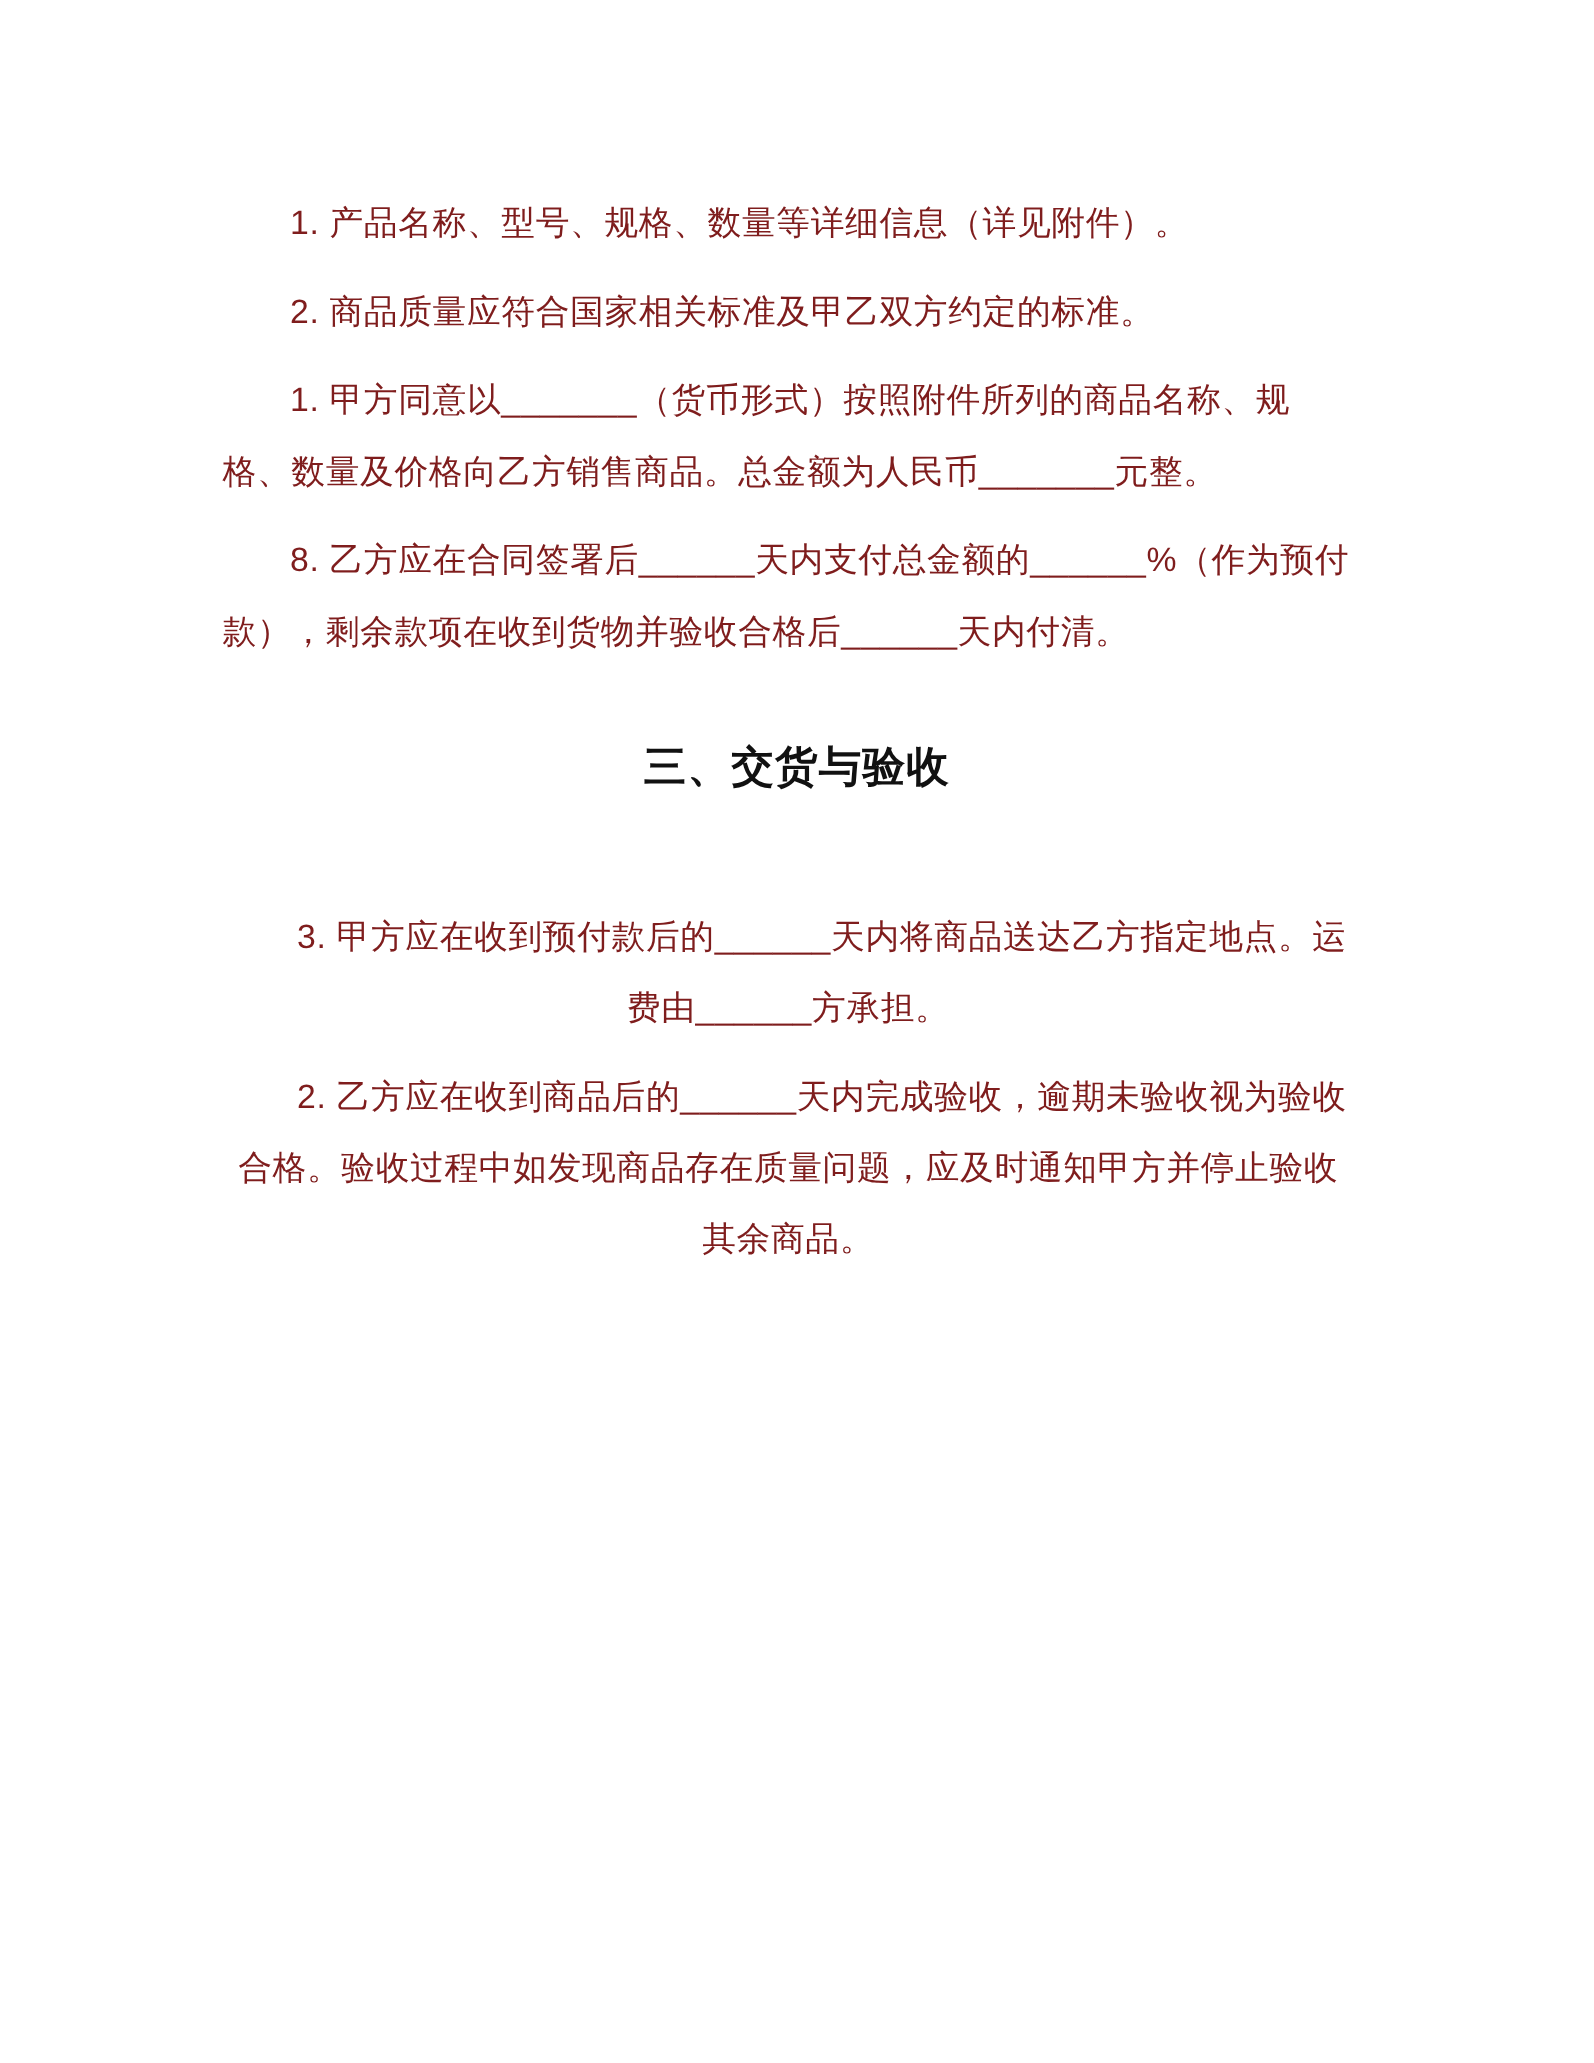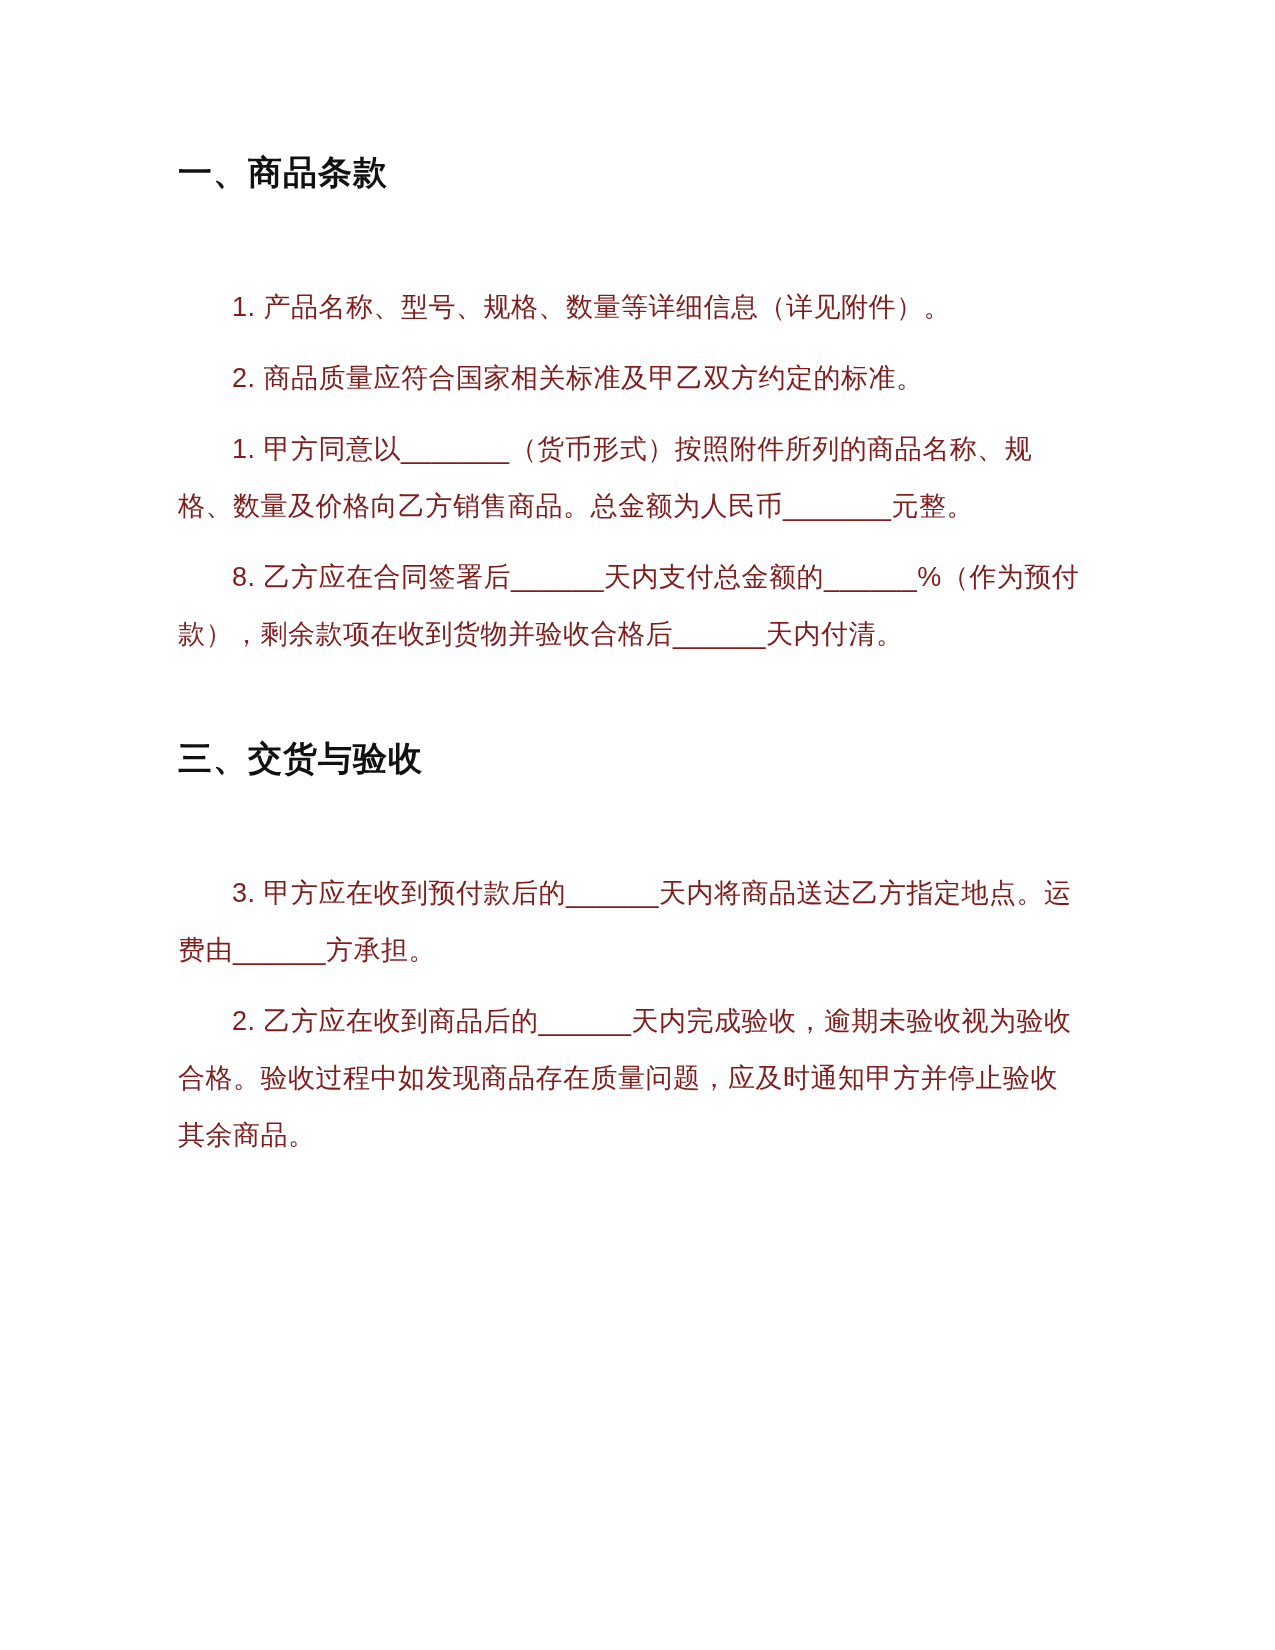--- a/index.html
+++ b/index.html
@@ -14,21 +14,21 @@
     font-family: "Liberation Sans", "DejaVu Sans", sans-serif;
   }
   .doc-page {
     box-sizing: border-box;
     width: 1275px;
     height: 1650px;
     background: #ffffff;
     padding: 150px 178px 0 178px;
   }
   .doc-section { margin: 0; }
-  .doc-section + .doc-section { margin-top: 73px; }
+  .doc-section + .doc-section { margin-top: 58px; text-align: center; }
   .sec-heading {
     font-size: 34px;
     font-weight: 700;
     color: #111111;
     line-height: 45px;
     letter-spacing: 1px;
     margin: 0 0 84px 0;
   }
   .para {
     font-size: 27px;
@@ -40,21 +40,20 @@
     letter-spacing: 0.5px;
     word-break: break-all;
   }
 </style>
 </head>
 <body>
 
 <div class="doc-page">
 
   <div class="doc-section">
-    <h1 class="sec-heading">一、商品条款</h1>
     <p class="para">1. 产品名称、型号、规格、数量等详细信息（详见附件）。</p>
     <p class="para">2. 商品质量应符合国家相关标准及甲乙双方约定的标准。</p>
     <p class="para">1. 甲方同意以_______（货币形式）按照附件所列的商品名称、规格、数量及价格向乙方销售商品。总金额为人民币_______元整。</p>
     <p class="para">8. 乙方应在合同签署后______天内支付总金额的______%（作为预付款），剩余款项在收到货物并验收合格后______天内付清。</p>
   </div>
 
   <div class="doc-section">
     <h1 class="sec-heading">三、交货与验收</h1>
     <p class="para">3. 甲方应在收到预付款后的______天内将商品送达乙方指定地点。运费由______方承担。</p>
     <p class="para">2. 乙方应在收到商品后的______天内完成验收，逾期未验收视为验收合格。验收过程中如发现商品存在质量问题，应及时通知甲方并停止验收其余商品。</p>

